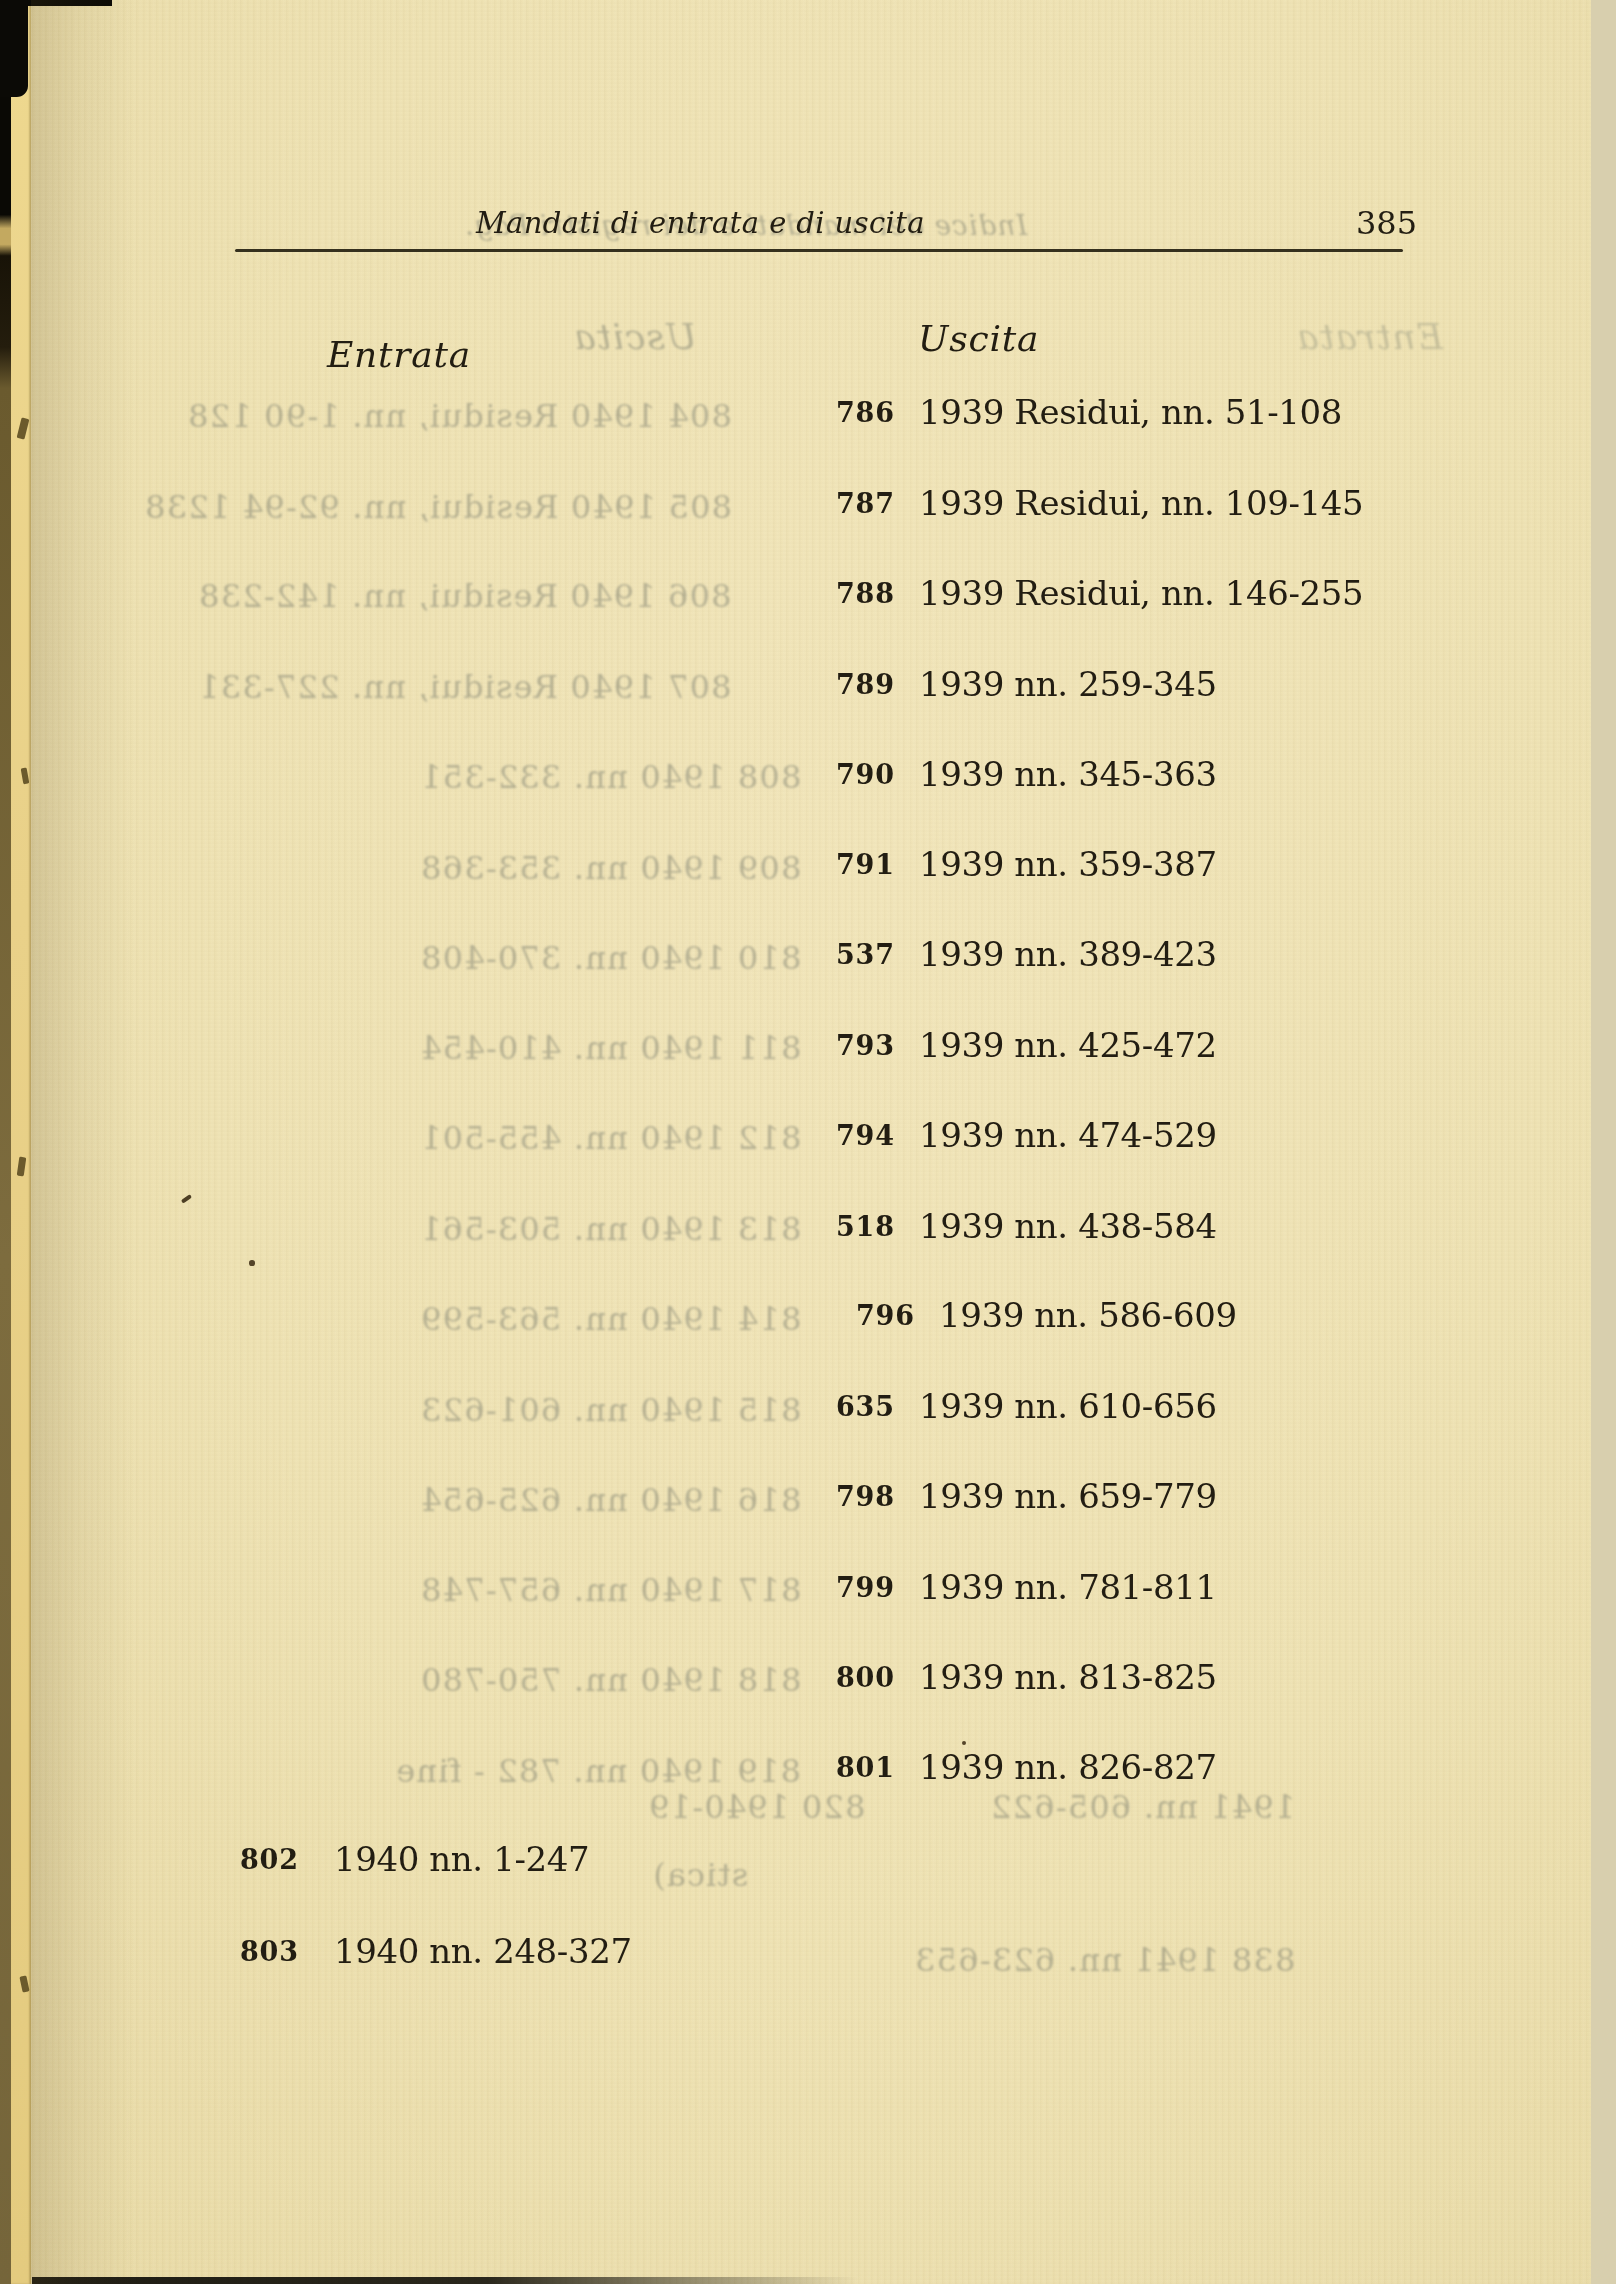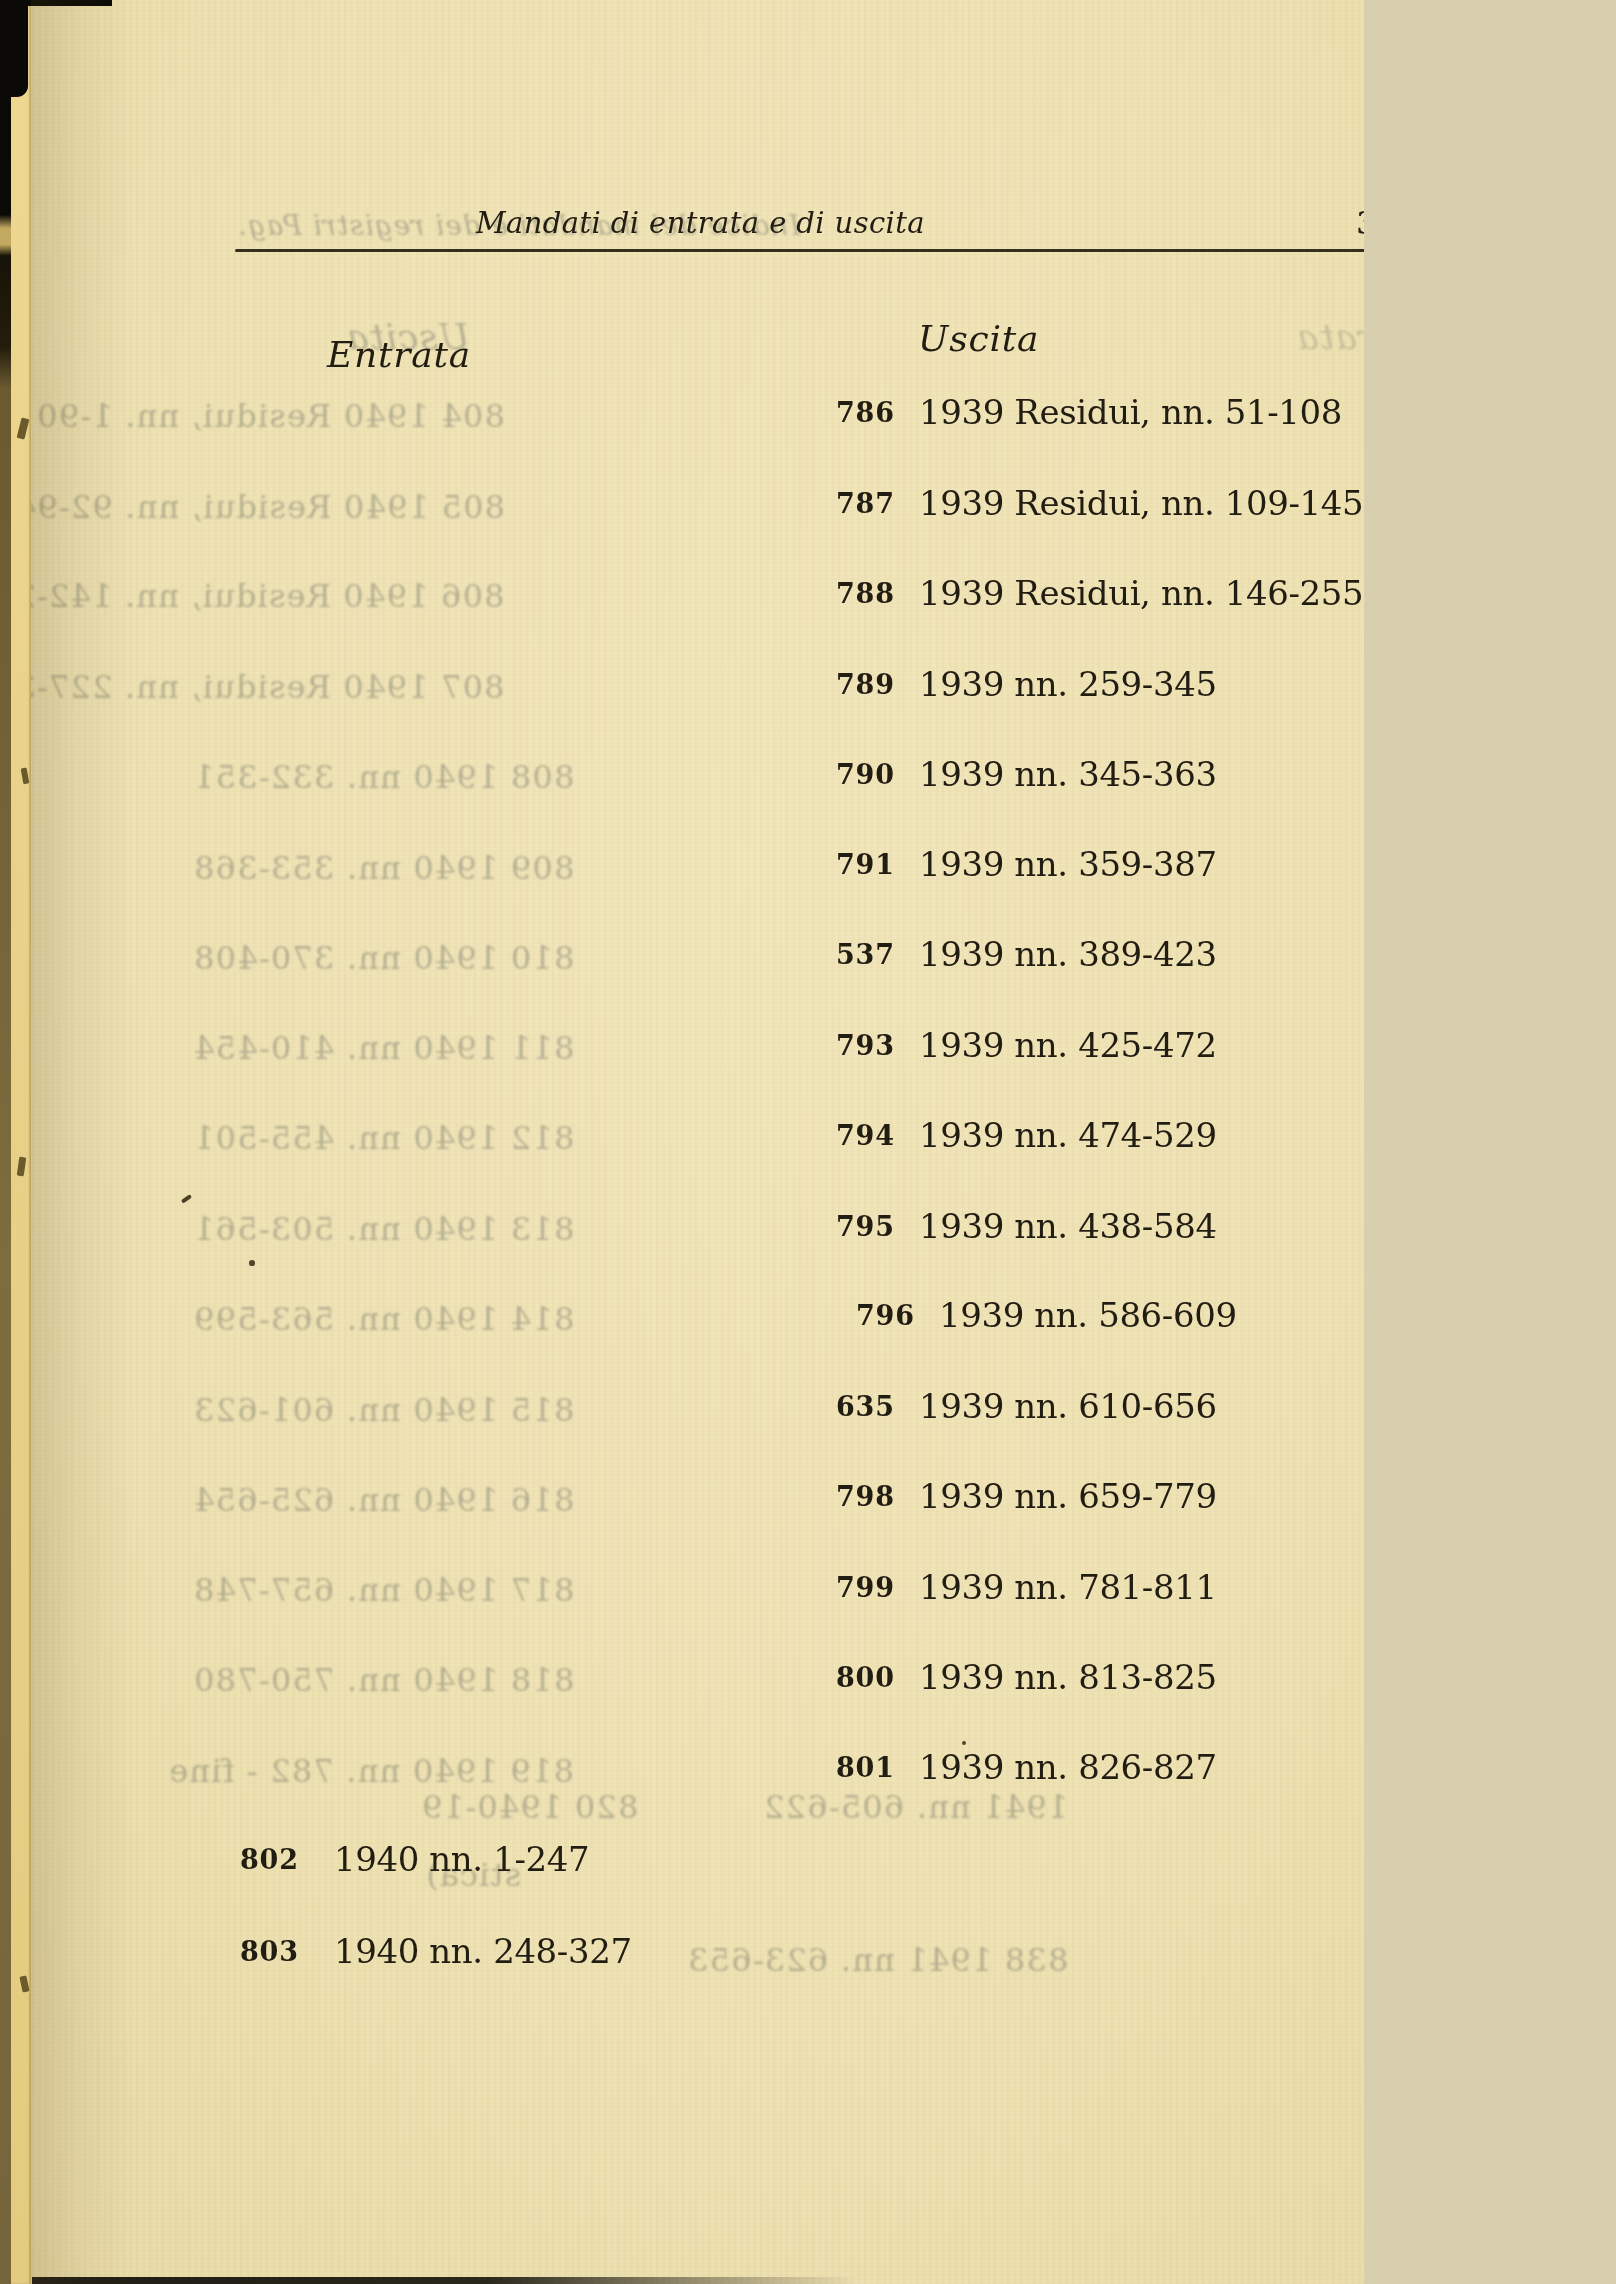--- a/index.html
+++ b/index.html
@@ -1,18 +1,18 @@
 <!DOCTYPE html>
 <html style="font-size:13px"><head>
 <meta charset="utf-8">
 <style>
   html,body{margin:0;padding:0;background:#d8cfae;}
   .canvas{
     position:relative;
-    width:1364px;height:2284px;
+    width:1591px;height:2284px;
     overflow:hidden;
     font-family:"DejaVu Serif","Liberation Serif",serif;
     color:#221d12;
     background:
       repeating-linear-gradient(90deg, rgba(140,115,60,0.045) 0px, rgba(140,115,60,0) 2.4px, rgba(255,255,255,0.035) 4px, rgba(140,115,60,0) 6.5px),
       repeating-linear-gradient(0deg, rgba(140,115,60,0.03) 0px, rgba(140,115,60,0) 4px),
       radial-gradient(ellipse at 55% 38%, #f2e6bb 0%, #efe3b4 55%, #e9dba7 100%);
   }
 
   
@@ -159,21 +159,21 @@
   <div class="row uscita-row" style="top:932px;">
     <span class="num">537</span><span class="txt">1939 nn. 389-423</span>
   </div>
   <div class="row uscita-row" style="top:1023px;">
     <span class="num">793</span><span class="txt">1939 nn. 425-472</span>
   </div>
   <div class="row uscita-row" style="top:1113px;">
     <span class="num">794</span><span class="txt">1939 nn. 474-529</span>
   </div>
   <div class="row uscita-row" style="top:1204px;">
-    <span class="num">795</span><span class="txt">1939 nn. 438-584</span>
+    <span class="num">518</span><span class="txt">1939 nn. 438-584</span>
   </div>
   <div class="row uscita-row" style="top:1293px;margin-left:20px;">
     <span class="num">796</span><span class="txt">1939 nn. 586-609</span>
   </div>
   <div class="row uscita-row" style="top:1384px;">
     <span class="num">635</span><span class="txt">1939 nn. 610-656</span>
   </div>
   <div class="row uscita-row" style="top:1474px;">
     <span class="num">798</span><span class="txt">1939 nn. 659-779</span>
   </div>

